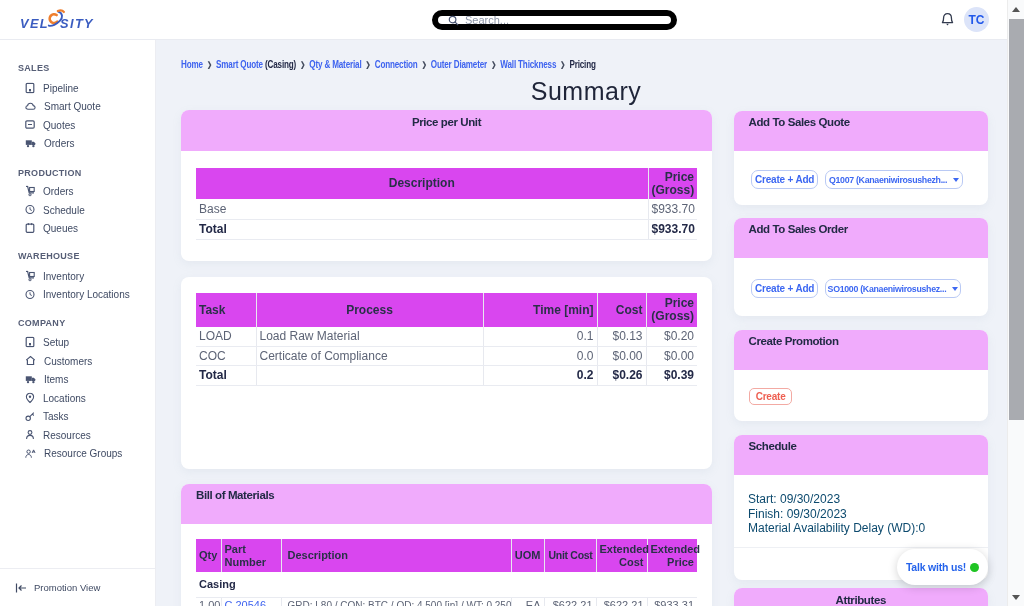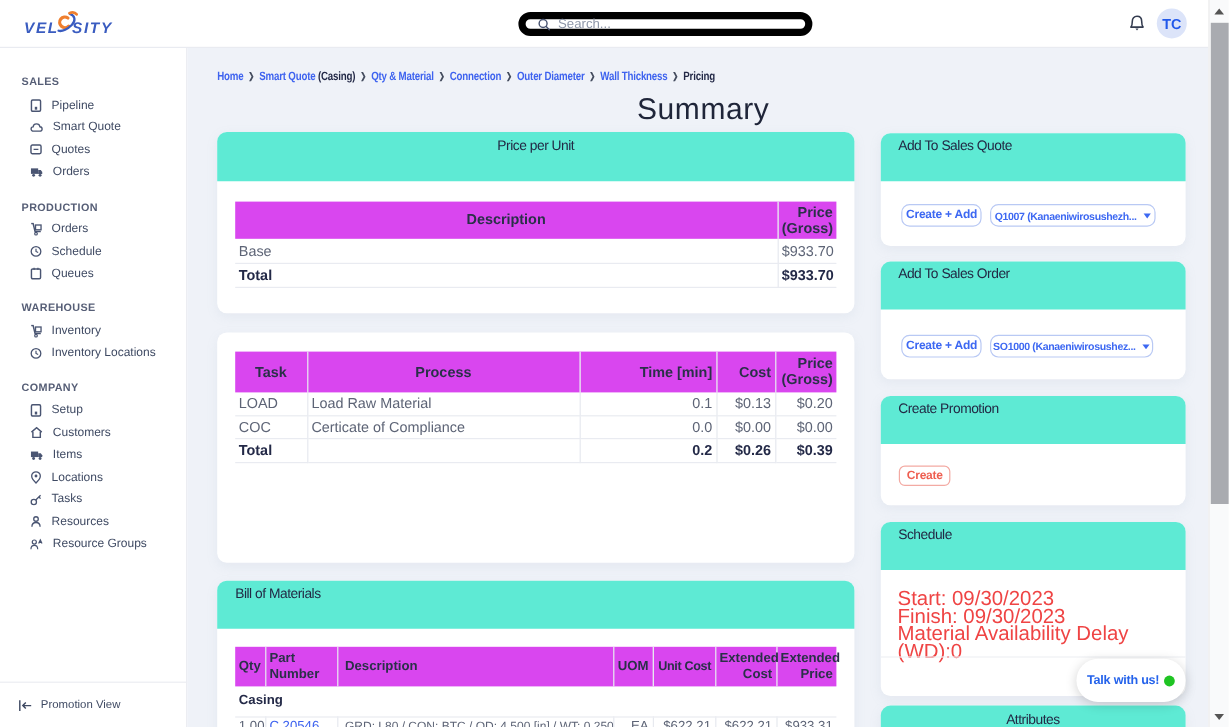--- a/index.html
+++ b/index.html
@@ -20,21 +20,21 @@
 .sitem .t{font-size:10px;margin-left:8px;white-space:nowrap}
 #collapse{position:absolute;left:0;top:528px;width:156px;border-top:1px solid #ecedf2}
 #collapse .in{position:absolute;left:15px;top:13px;display:flex;align-items:center;color:#3f4a63;font-size:9.5px}
 
 #main{position:absolute;left:156px;top:40px;width:851px;height:566px;background:#eff2f8;overflow:hidden}
 #crumbs{position:absolute;left:25px;top:19px;font-size:10px;letter-spacing:-0.2px;font-weight:bold;white-space:nowrap;color:#232947;transform:scaleX(0.81);transform-origin:left center}
 #crumbs a{color:#3e63ef;text-decoration:none}
 #crumbs .sep{color:#444c5e;font-size:7.5px;padding:0 5px;position:relative;top:-1px;letter-spacing:0}
 #title{position:absolute;left:0;top:37px;width:860px;text-align:center;font-size:25px;font-weight:500;color:#1f2539;letter-spacing:.5px}
 .card{position:absolute;background:#fff;border-radius:8px;box-shadow:0 3px 10px rgba(140,155,180,.10)}
-.chead{height:40px;background:#5eead4;border-radius:8px 8px 0 0;display:flex;align-items:center;font-weight:normal;font-size:11.5px;letter-spacing:-0.4px;color:#222a45;padding-bottom:18px}
+.chead{height:40px;background:#f0abfc;border-radius:8px 8px 0 0;display:flex;align-items:center;font-weight:bold;font-size:11.5px;letter-spacing:-0.4px;color:#222a45;padding-bottom:18px}
 .chead.c{justify-content:center}
 .chead.l{padding-left:15px}
 
 table{border-collapse:collapse;table-layout:fixed;font-size:12px}
 th{background:#d946ef;color:#2a3048;font-weight:bold;vertical-align:middle;line-height:13px}
 td,th{border-right:1px solid #e7e9ef;padding:0 3px}
 td:first-child,th:first-child{border-left:none}
 td:last-child,th:last-child{border-right:none}
 td{border-bottom:1px solid #e9ebf1;color:#5d6476;vertical-align:middle}
 .bomrow td{vertical-align:top;padding-top:2px;line-height:11px}
@@ -89,21 +89,21 @@
       <table style="margin:16px 15px 0;width:501px">
         <colgroup>
             <col style="width:60px">
             <col style="width:227px">
             <col style="width:114px">
             <col style="width:49px">
             <col style="width:51px">
           </colgroup>
         <tbody>
             <tr style="height:34px">
-              <th style="text-align:center">Task</th>
+              <th style="text-align:left">Task</th>
               <th style="text-align:center">Process</th>
               <th class="num">Time [min]</th>
               <th class="num">Cost</th>
               <th class="num">Price (Gross)</th>
             </tr>
         <tr style="height:19px">
               <td>LOAD</td>
               <td>Load Raw Material</td>
               <td class="num">0.1</td>
               <td class="num">$0.13</td>
@@ -180,21 +180,21 @@
           <span style="font-size:8.8px;letter-spacing:-0.3px">SO1000 (Kanaeniwirosushez...</span>
           <span class="caret"></span>
         </div>
     </div>
     <div class="card" style="left:577.5px;top:290.3px;width:254.5px;height:90.9px">
       <div class="chead l">Create Promotion</div>
       <div class="btn red" style="left:15.7px;top:58.1px;width:42.9px;height:17px">Create</div>
     </div>
     <div class="card" style="left:577.5px;top:394.8px;width:254.5px;height:145.5px">
       <div class="chead l">Schedule</div>
-      <div style="position:absolute;left:14.5px;top:57px;font-size:17px;color:#ef4444;line-height:14.7px">Start: 09/30/2023<br>Finish: 09/30/2023<br>Material Availability Delay (WD):0</div>
+      <div style="position:absolute;left:14.5px;top:57px;font-size:12px;color:#0c4a6e;line-height:14.7px">Start: 09/30/2023<br>Finish: 09/30/2023<br>Material Availability Delay (WD):0</div>
       <div style="position:absolute;left:0;top:112px;width:254.5px;border-top:1px solid #eef0f4"></div>
     </div>
     <div class="card" style="left:577.5px;top:547.9px;width:254.5px;height:70px">
       <div class="chead c" style="height:70px;align-items:flex-start;padding-top:6px">Attributes</div>
     </div>
   </div>
   <div id="topbar">
     <div id="logo">
       <svg width="98" height="30" viewBox="0 0 98 30">
         <text x="0" y="21.5" font-family="Liberation Sans, sans-serif" font-style="italic" font-weight="bold" font-size="12.8" fill="#3a5cc0" letter-spacing="1.4">VEL</text>

